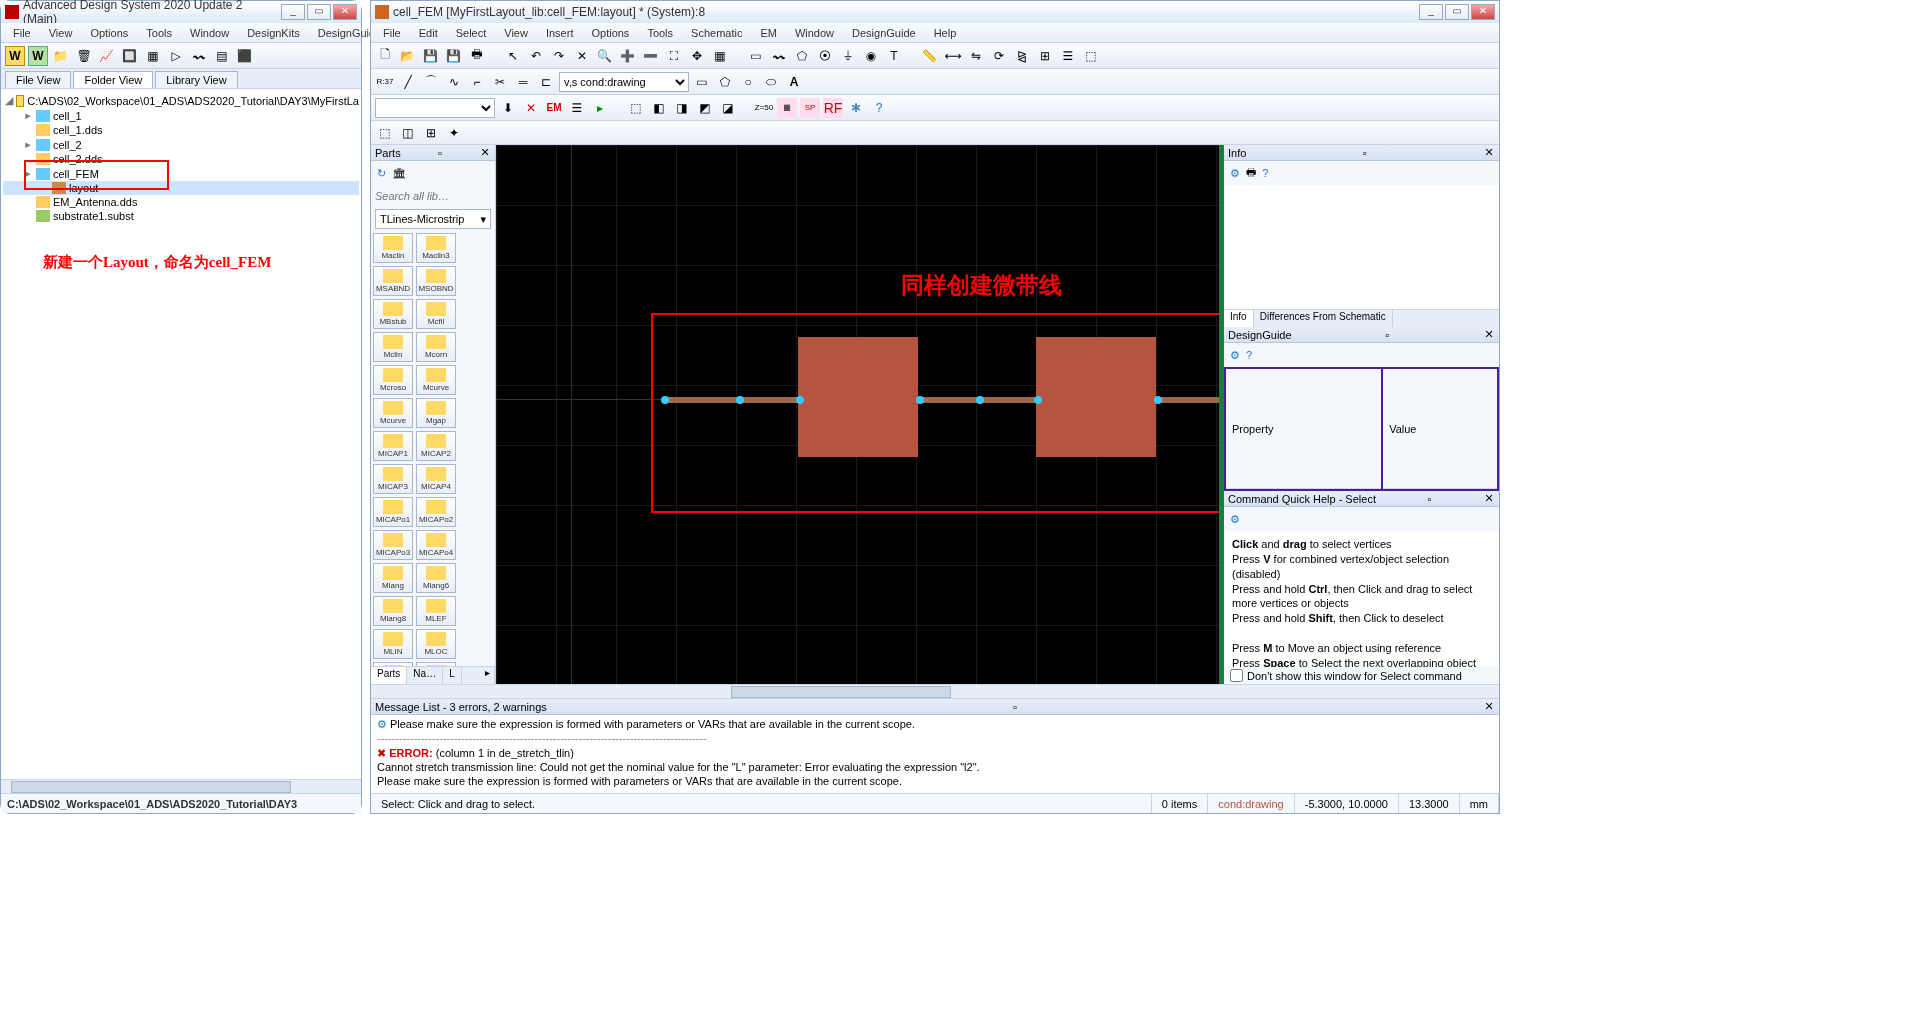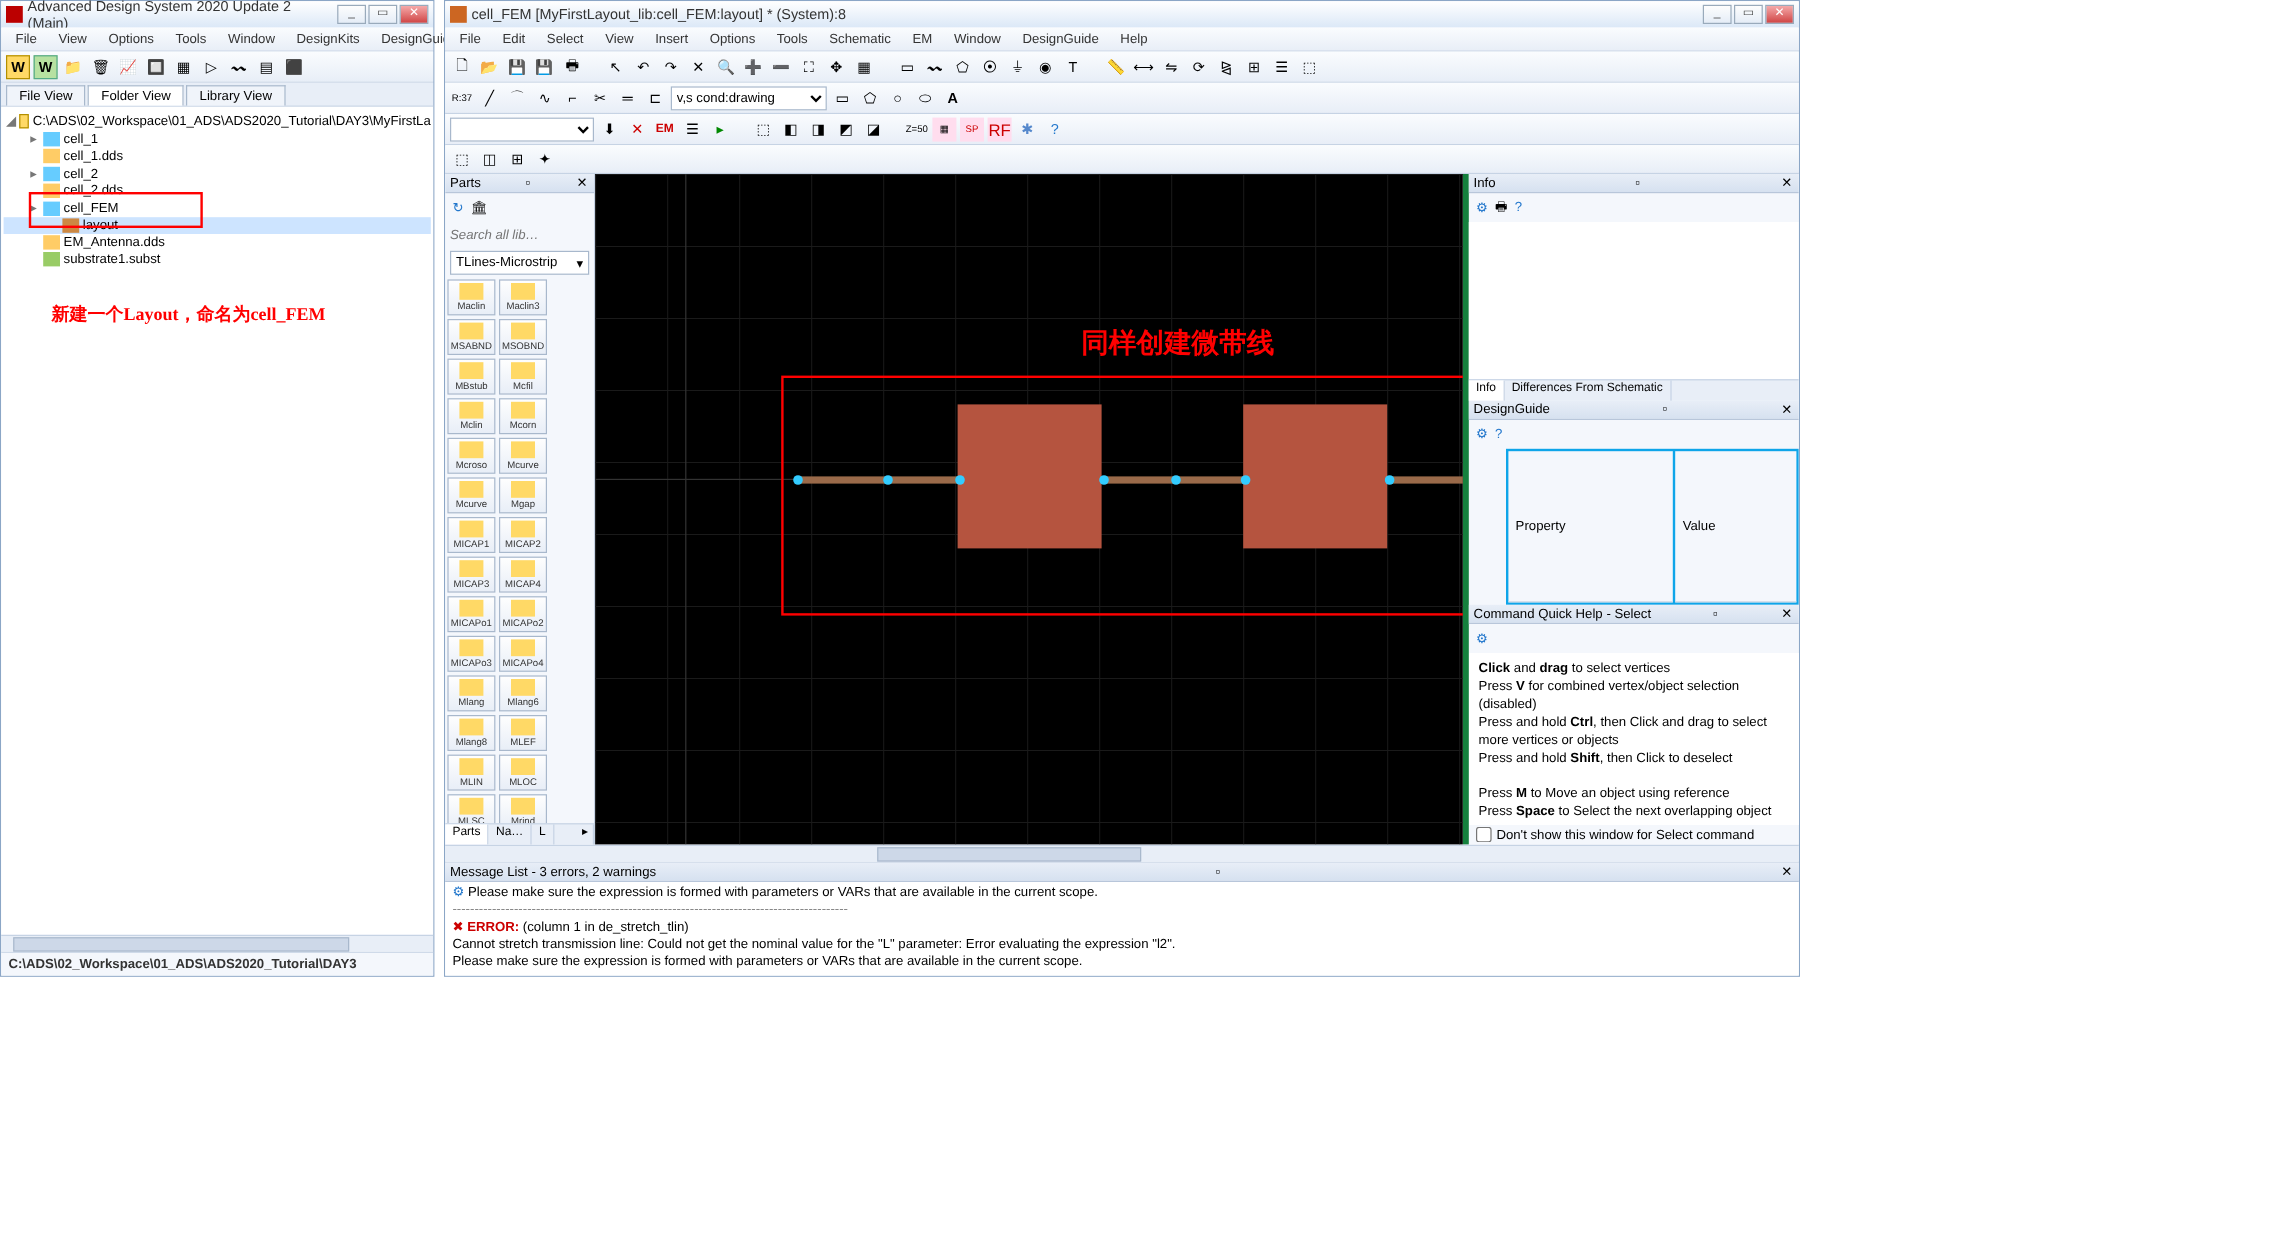--- a/index.html
+++ b/index.html
@@ -51,27 +51,27 @@
 .helpbox { flex:1; overflow:auto; padding:6px 8px; font-family:"Courier New",monospace; font-size:11px; line-height:1.35; color:#000; background:#fff; }
 .msgarea { height:95px; border-top:1px solid #c6d3e4; display:flex; flex-direction:column; }
 .msgtxt { flex:1; overflow:auto; padding:2px 6px; font-family:"Courier New",monospace; font-size:11px; background:#fff; line-height:1.3; }
 .msgtxt .err { color:#c00; font-weight:bold; }
 .status2 { height:20px; border-top:1px solid #c6d3e4; background:#f4f7fc; display:flex; align-items:center; font-size:11px; }
 .status2 span { padding:0 10px; border-right:1px solid #c6d3e4; height:100%; display:flex; align-items:center; }
 .hsb { height:14px; background:#e8eef7; border-top:1px solid #c6d3e4; position:relative; }
 .hsb .th { position:absolute; top:1px; height:12px; background:#cdd8e8; border:1px solid #a8b8cc; }
 select.drop { height:20px; border:1px solid #a8b8cc; font-size:11px; background:#fff; }
 .chk { display:flex; align-items:center; gap:4px; padding:2px 6px; font-size:11px; }
-.propgrid { background:#0ea5e9; flex:1;margin-left:31px; }
+.propgrid { background:#4c1d95; flex:1; }
 .propgrid th { text-align:left; font-weight:normal; padding:2px 6px; border-bottom:1px solid #d0d8e4; background:#f4f7fc; font-size:11px; }
 </style>
 </head>
 <body>
 
-<div class="win" style="left:0;top:0;width:362px;height:814px;">
+<div class="win" style="left:0;top:0;width:362px;height:814px;border-radius:10px;">
   <div class="titlebar">
     <span class="ico"></span>
     <span class="txt">Advanced Design System 2020 Update 2 (Main)</span>
     <div class="winbtns">
       <div class="winbtn">_</div>
       <div class="winbtn">▭</div>
       <div class="winbtn c">✕</div>
     </div>
   </div>
   <div class="menubar">
@@ -441,13 +441,21 @@
     </div>
     <div class="msgtxt" id="msg-lines">
         <div><span style="color:#27c;">⚙</span> Please make sure the expression is formed with parameters or VARs that are available in the current scope.</div>
         <div style="color: rgb(136, 136, 136);">------------------------------------------------------------------------------------------</div>
         <div><span style="color:#c00;">✖</span> <span class="err">ERROR:</span> (column 1 in de_stretch_tlin)</div>
         <div>   Cannot stretch transmission line: Could not get the nominal value for the "L" parameter: Error evaluating the expression "l2".</div>
         <div>   Please make sure the expression is formed with parameters or VARs that are available in the current scope.</div>
       </div>
   </div>
 
+  <div class="status2">
+    <span style="flex:1;">Select: Click and drag to select.</span>
+    <span>0 items</span>
+    <span style="color:#b5543f;">cond:drawing</span>
+    <span>-5.3000, 10.0000</span>
+    <span>13.3000</span>
+    <span>mm</span>
+  </div>
 </div>
 
 </body></html>

